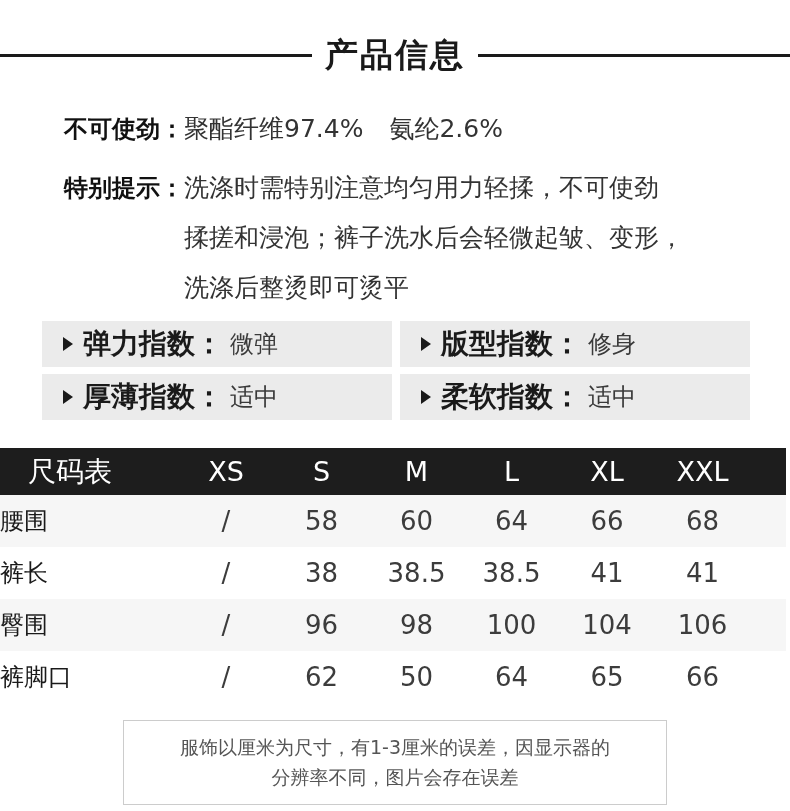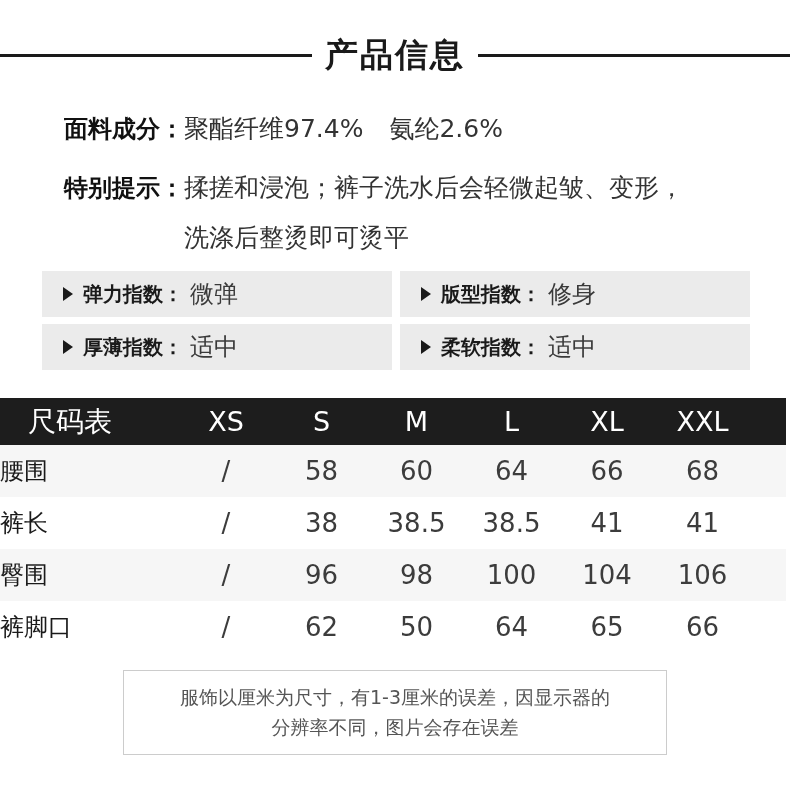--- a/index.html
+++ b/index.html
@@ -40,21 +40,21 @@
     background:#ebebeb; height:46px;
     display:flex; align-items:center; padding-left:21px;
   }
   .tri-icon {
     width:0; height:0; flex:0 0 auto;
     border-left:10px solid #1a1a1a;
     border-top:7px solid transparent;
     border-bottom:7px solid transparent;
     margin-right:10px;
   }
-  .index-label { font-size:20px; font-weight:bold; color:#1a1a1a; white-space:nowrap; }
+  .index-label { font-size:28px; font-weight:bold; color:#1a1a1a; white-space:nowrap; }
   .index-value { font-size:24px; color:#3a3a3a; margin-left:7px; white-space:nowrap; }
 
   
   .size-table {
     width:786px; margin-top:28px;
     border-collapse:collapse; table-layout:fixed;
   }
   .size-table th, .size-table td { padding:0; font-weight:normal; }
   .head-row { background:#1d1d1d; height:47px; }
   .head-row th { color:#ffffff; font-size:27px; text-align:center; }
@@ -80,26 +80,27 @@
 
 <div class="page">
 
   <div class="title-bar">
     <span class="title-rule"></span>
     <h1 class="page-title">产品信息</h1>
     <span class="title-rule"></span>
   </div>
 
   <div class="fabric-row">
-    <span class="field-label">面料成分：</span><span class="fabric-val">聚酯纤维97.4%</span><span class="fabric-val gap">氨纶2.6%</span>
+    <span class="field-label">不可使劲：</span><span class="fabric-val">聚酯纤维97.4%</span><span class="fabric-val gap">氨纶2.6%</span>
   </div>
 
   <div class="notice-row">
     <span class="field-label">特别提示：</span>
     <div class="notice-body">
+      <div class="notice-line">洗涤时需特别注意均匀用力轻揉，不可使劲</div>
       <div class="notice-line">揉搓和浸泡；裤子洗水后会轻微起皱、变形，</div>
       <div class="notice-line">洗涤后整烫即可烫平</div>
     </div>
   </div>
 
   <div class="index-grid">
     <div class="index-box">
       <span class="tri-icon"></span>
       <span class="index-label">弹力指数：</span>
       <span class="index-value">微弹</span>

